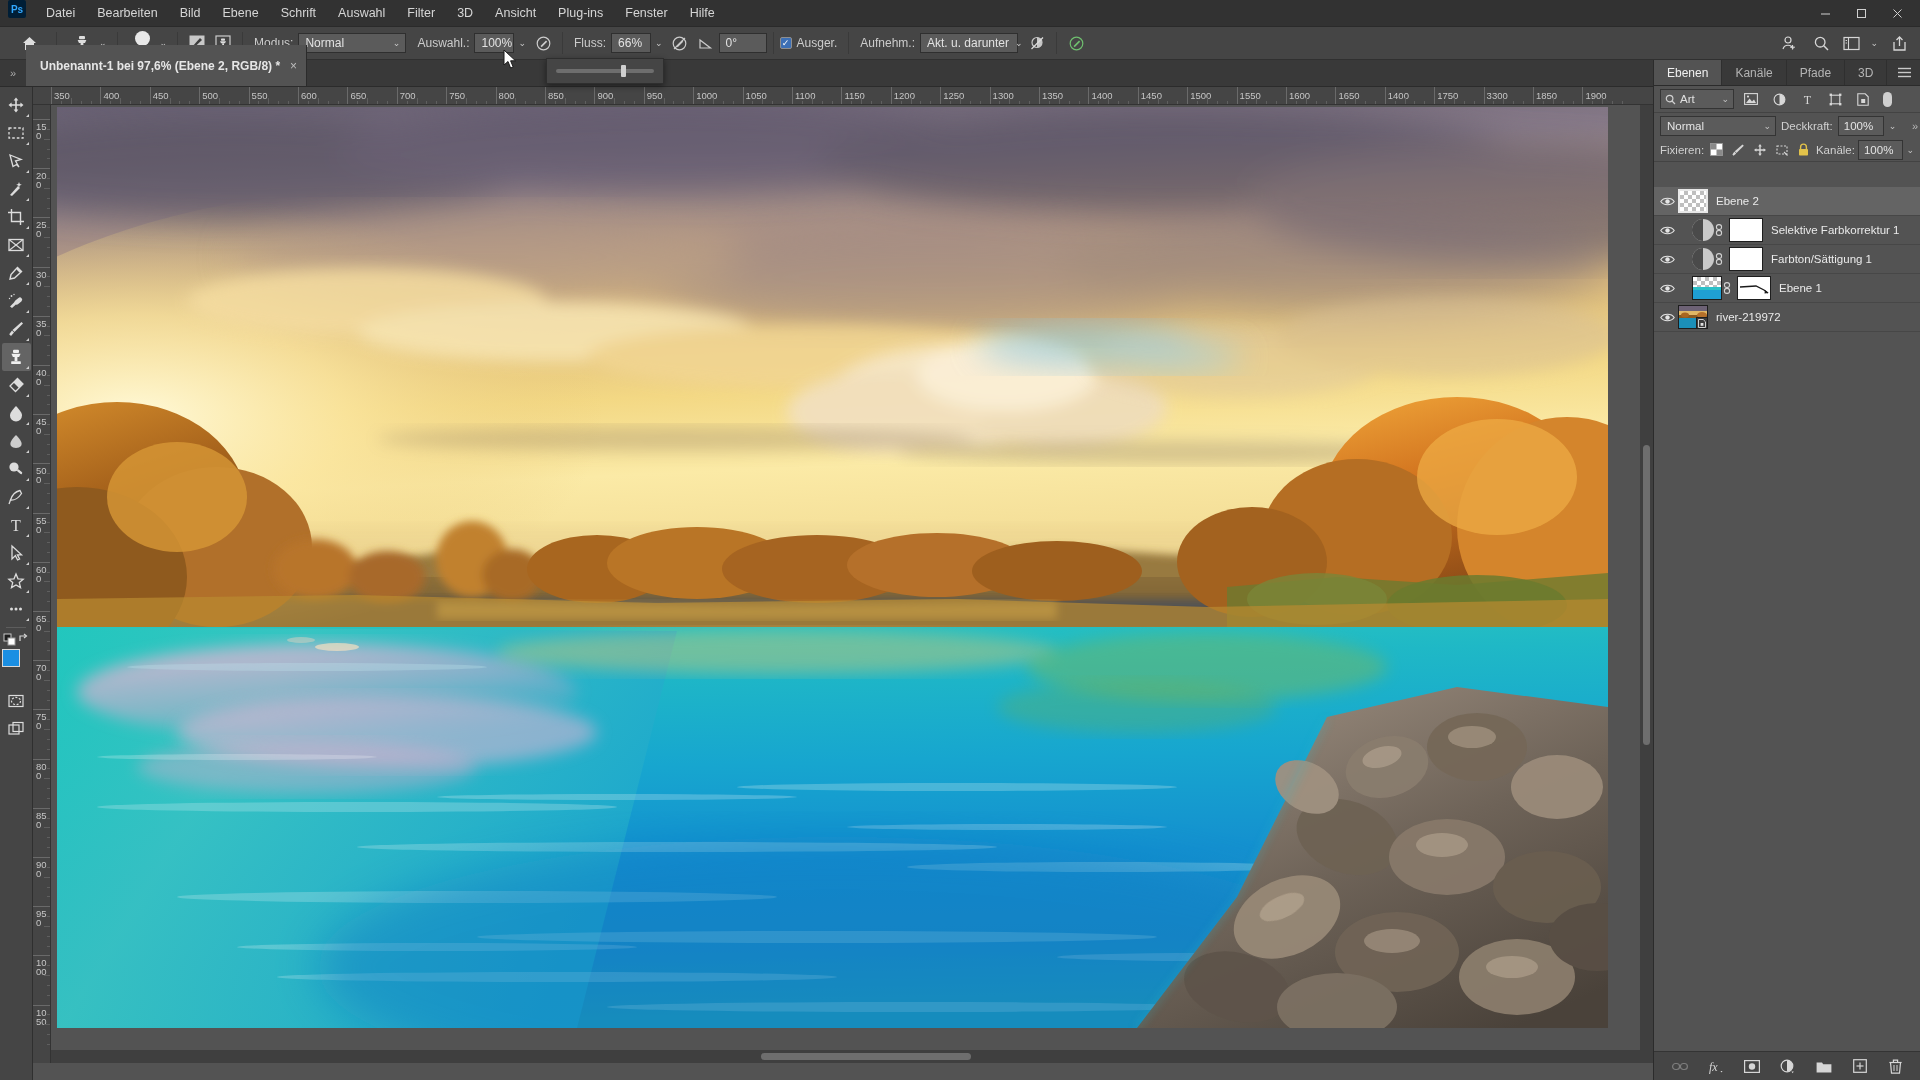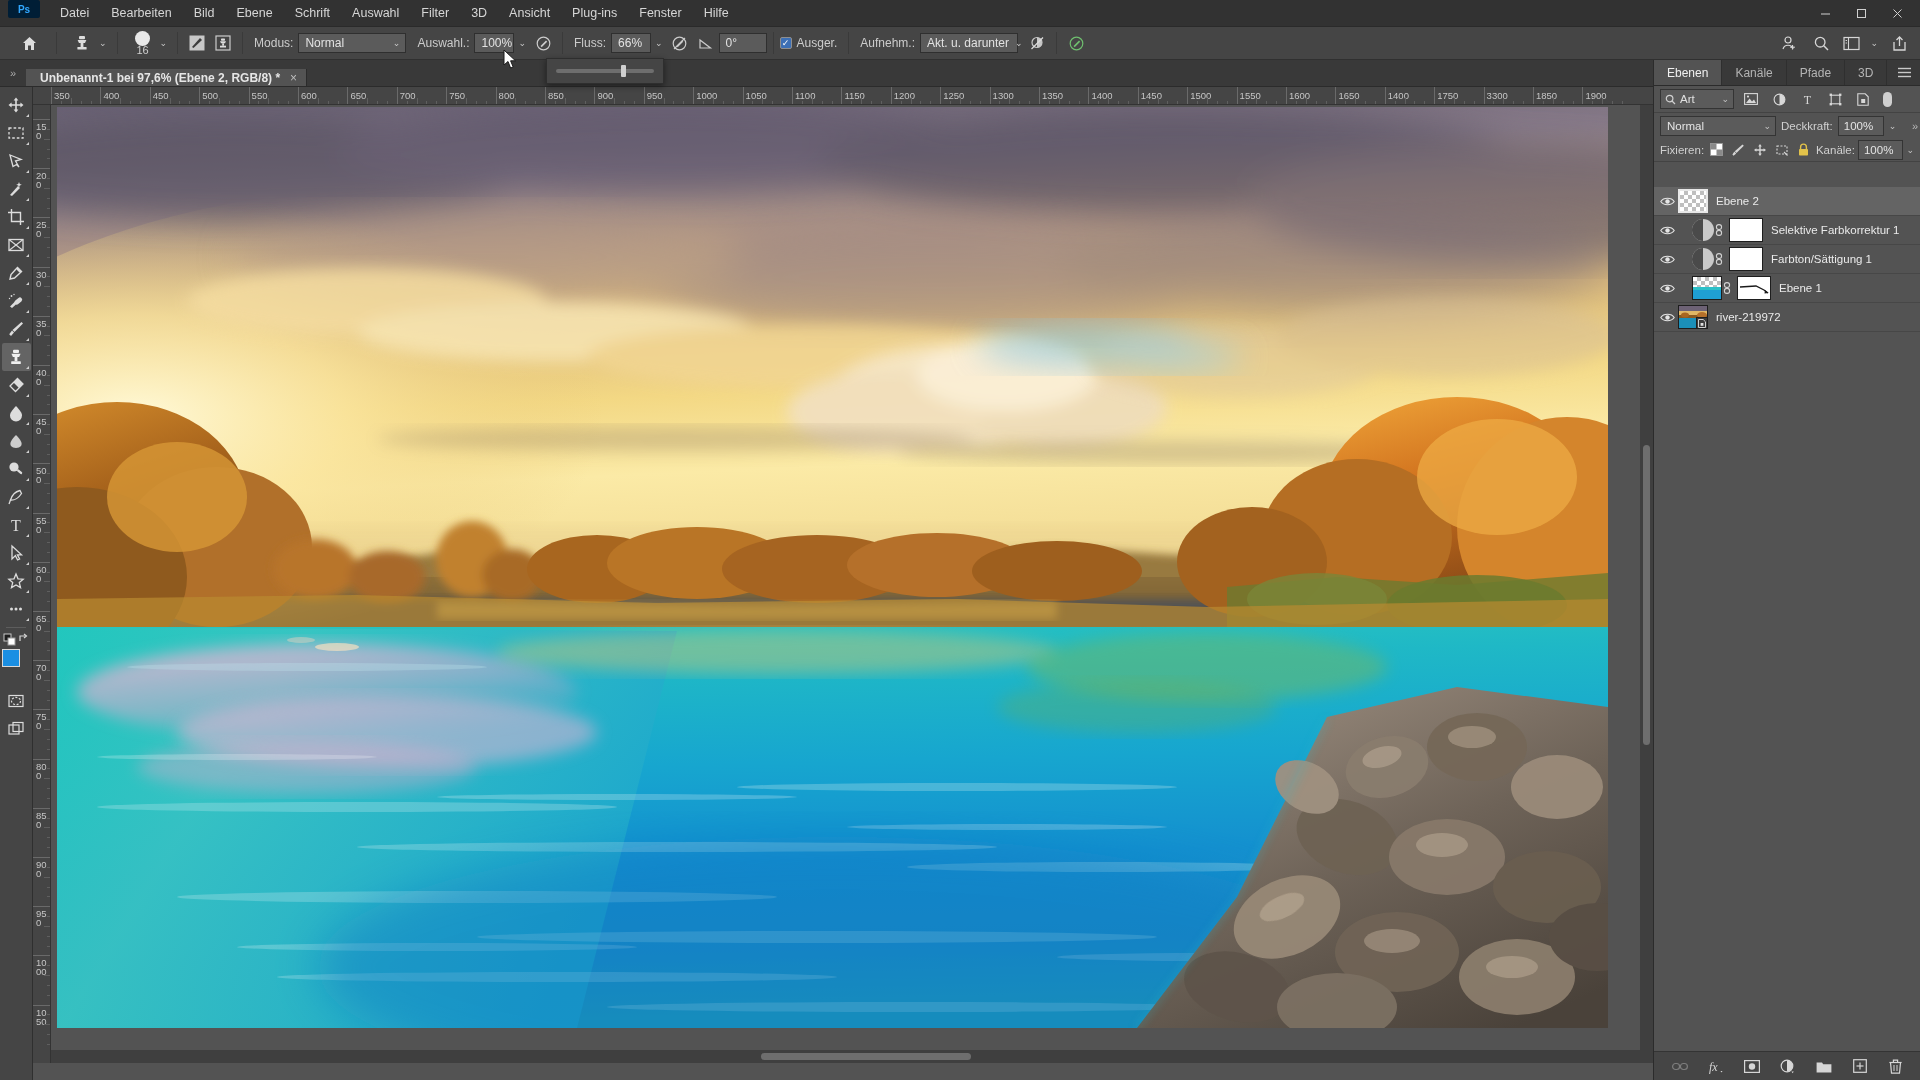--- a/index.html
+++ b/index.html
@@ -13,21 +13,21 @@
   }
   #app { position:relative; width:1920px; height:1080px; }
 
   
   .menubar {
     position:absolute; top:0; left:0; width:1920px; height:27px;
     background:#323232; display:flex; align-items:center;
     border-bottom:1px solid #2a2a2a;
   }
   .ps-logo {
-    width:32px; height:18px; margin:0 9px 8px 8px; border-radius:2px;
+    width:18px; height:18px; margin:0 9px 8px 8px; border-radius:2px;
     background:#001e36; color:#31a8ff; font-size:10px; font-weight:bold;
     display:flex; align-items:center; justify-content:center;
     font-family:"Liberation Sans", sans-serif;
   }
   .menu-item {
     padding:4px 11px; font-size:12.5px; color:#d6d6d6; cursor:default;
     white-space:nowrap;
   }
   .menu-right { margin-left:auto; display:flex; align-items:center; gap:2px; padding-right:6px; }
   .winbtn { width:34px; height:27px; display:flex; align-items:center; justify-content:center; color:#d0d0d0; font-size:12px; }
@@ -81,21 +81,21 @@
     position:absolute; left:503px; top:49px; z-index:70; width:16px; height:22px;
   }
 
   
   .tabbar {
     position:absolute; top:60px; left:0; width:1920px; height:27px;
     background:#393939; display:flex; align-items:flex-end; border-bottom:1px solid #2b2b2b;
   }
   .tabs-arrow { width:26px; height:27px; display:flex; align-items:center; justify-content:center; color:#aaa; font-size:11px;}
   .doctab {
-    height:17px; background:#535353; display:flex; align-items:center;
+    height:41px; background:#535353; display:flex; align-items:center;
     padding:0 9px 0 14px; font-size:12px; color:#e6e6e6; gap:10px;
     border-right:1px solid #2b2b2b; font-weight:bold;
   }
   .doctab .close { color:#bdbdbd; font-size:12px; font-weight:normal; }
 
   
   .toolbar {
     position:absolute; top:87px; left:0; width:33px; height:993px;
     background:#454545; border-right:1px solid #2f2f2f;
     display:flex; flex-direction:column; align-items:center; padding-top:4px;

